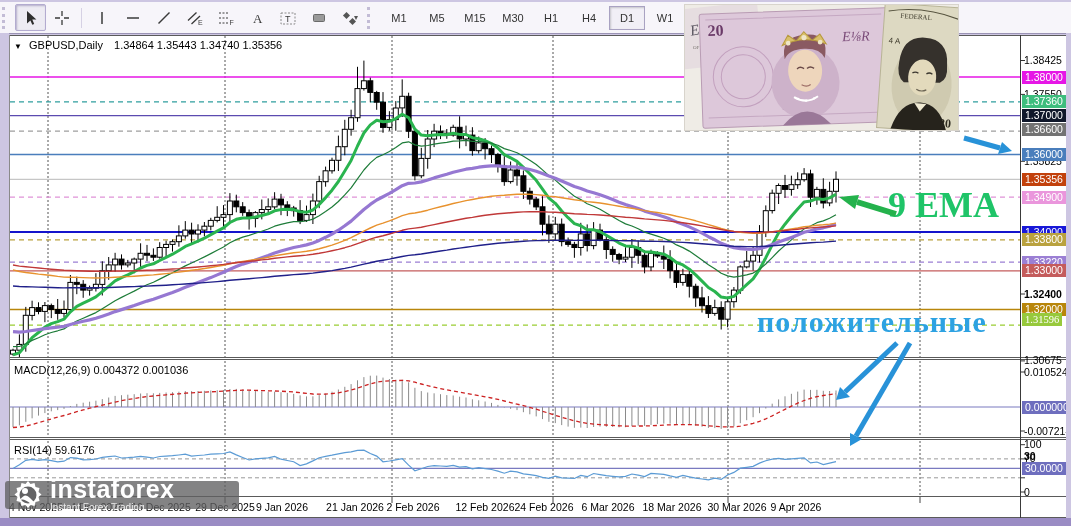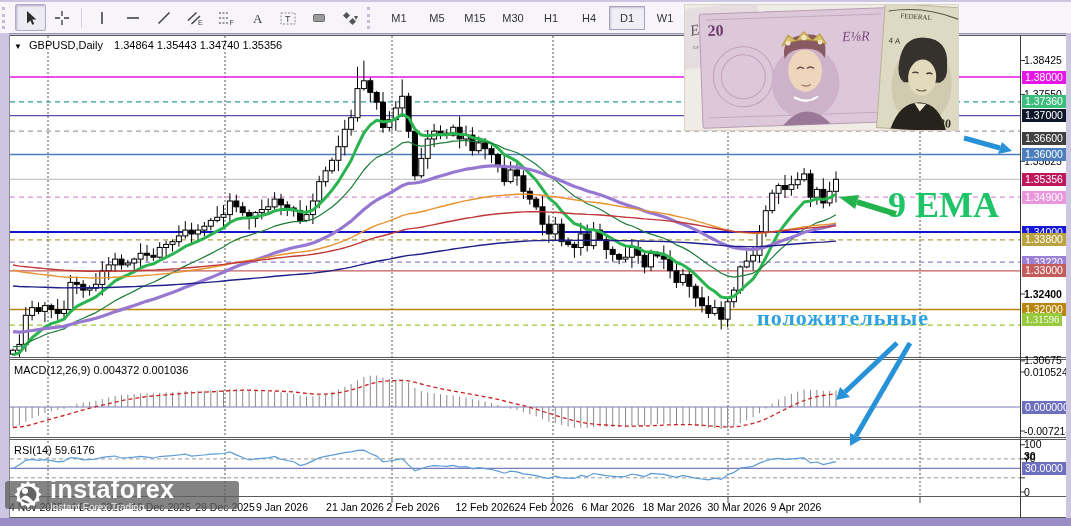--- a/index.html
+++ b/index.html
@@ -18,21 +18,21 @@
   #chart-svg{position:absolute;left:0;top:0;z-index:1;pointer-events:none}
   #symbol-title{position:absolute;left:14px;top:39px;font-size:11px;color:#000;z-index:3}
   #symbol-title .tri{font-size:8px;margin-right:4px}
   .ind-label{position:absolute;left:14px;font-size:11px;color:#000;z-index:3}
   
   .axis-plain{position:absolute;left:1024px;font-size:10.5px;color:#000;z-index:3;line-height:13px}
   .axis-badge{position:absolute;left:1022px;font-size:10.5px;color:#fff;z-index:3;line-height:13px;padding:0 3px}
   .date-label{position:absolute;top:501px;width:72px;margin-left:-36px;text-align:center;font-size:10.5px;color:#000;z-index:3}
   
   #ema-note{position:absolute;left:888px;top:184px;font-family:"Liberation Serif",serif;font-weight:bold;font-size:36px;color:#1fc468;z-index:7}
-  #pos-note{position:absolute;left:757px;top:305px;font-family:"Liberation Serif",serif;font-weight:bold;font-size:22px;color:#2da2e2;z-index:7;letter-spacing:1px}
+  #pos-note{position:absolute;left:757px;top:305px;font-family:"Liberation Serif",serif;font-weight:bold;font-size:30px;color:#2da2e2;z-index:7;letter-spacing:1px}
   #overlay-svg{position:absolute;left:0;top:0;z-index:8;pointer-events:none}
   
   #notes-photo{position:absolute;left:685px;top:5px;width:273px;height:125px;z-index:5;background:#f2f0ec;box-shadow:0 0 0 1px #d8d4cc}
   
   #logo{position:absolute;left:5px;top:481px;width:234px;height:28px;background:rgba(96,96,98,.78);border-radius:3px;z-index:9;display:flex;align-items:center;padding-left:6px;box-sizing:border-box}
   #logo .ltxt{color:#fff;line-height:1}
   #logo .lname{font-size:25px;font-weight:bold;letter-spacing:.5px;font-family:"Liberation Sans",sans-serif}
   #logo .ltag{font-size:10px;color:rgba(255,255,255,.85);margin-top:1px}
   
   .strip{position:absolute;background:#cdc6e2;z-index:4}
@@ -712,23 +712,23 @@
 <div class="strip" style="left:0;top:518px;width:1071px;height:8px;background:#9a8cc4"></div>
 
 <div class="axis-plain" style="top: 54px;">1.38425</div>
 <div class="axis-plain" style="top: 87.9px;">1.37550</div>
 <div class="axis-plain" style="top: 154.8px;">1.35825</div>
 <div class="axis-plain" style="top: 287.5px; font-weight: bold;">1.32400</div>
 <div class="axis-plain" style="top: 354.4px;">1.30675</div>
 <div class="axis-badge" style="top: 70.5px; background: rgb(230, 22, 230);">1.38000</div>
 <div class="axis-badge" style="top: 95.3px; background: rgb(61, 189, 125);">1.37360</div>
 <div class="axis-badge" style="top: 109.2px; background: #0f172a;">1.37000</div>
-<div class="axis-badge" style="top: 132px; background: #404040;">1.36600</div>
+<div class="axis-badge" style="top: 123px; background: #737373;">1.36600</div>
 <div class="axis-badge" style="top: 148px; background: rgb(74, 126, 188);">1.36000</div>
-<div class="axis-badge" style="top: 172.9px; background: #be185d;">1.35356</div>
+<div class="axis-badge" style="top: 172.9px; background: #c2410c;">1.35356</div>
 <div class="axis-badge" style="top: 190.6px; background: rgb(234, 150, 220);">1.34900</div>
 <div class="axis-badge" style="top: 225.5px; background: rgb(24, 24, 216);">1.34000</div>
 <div class="axis-badge" style="top: 233.3px; background: rgb(185, 162, 63);">1.33800</div>
 <div class="axis-badge" style="top: 255.7px; background: rgb(155, 127, 212);">1.33220</div>
 <div class="axis-badge" style="top: 264.3px; background: rgb(196, 92, 92);">1.33000</div>
 <div class="axis-badge" style="top: 303px; background: rgb(184, 134, 11);">1.32000</div>
 <div class="axis-badge" style="top: 313px; background: rgb(151, 201, 60); font-family: Liberation Serif, serif;">1.31596</div>
 <div class="axis-plain" style="top: 365.5px;">0.010524</div>
 <div class="axis-plain" style="top: 424.5px;">-0.007214</div>
 <div class="axis-badge" style="top: 400.5px; background: rgb(110, 110, 190);">0.000000</div>

